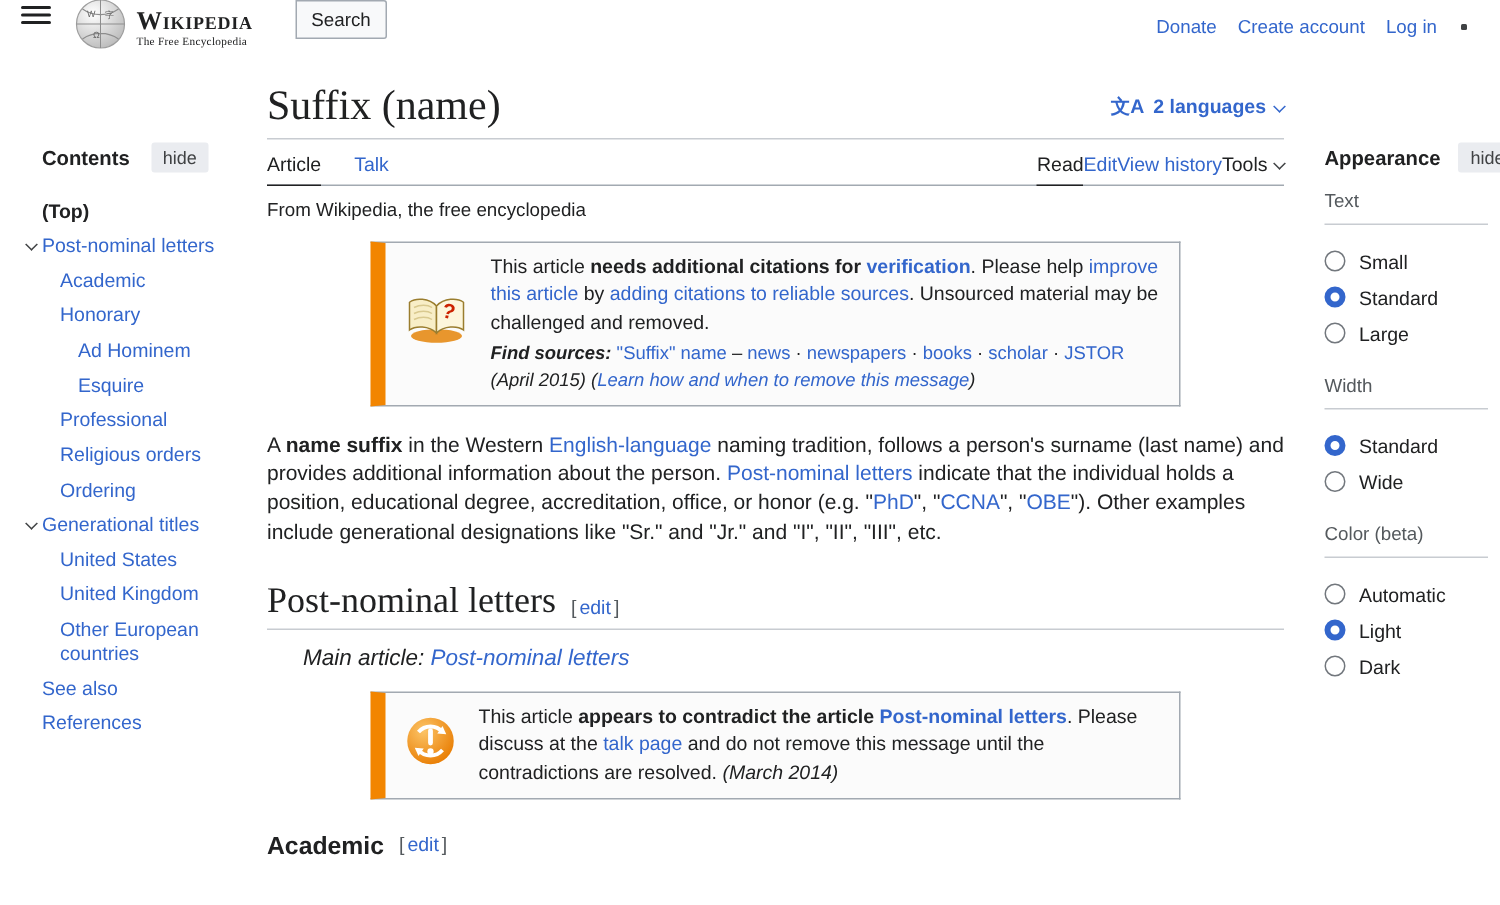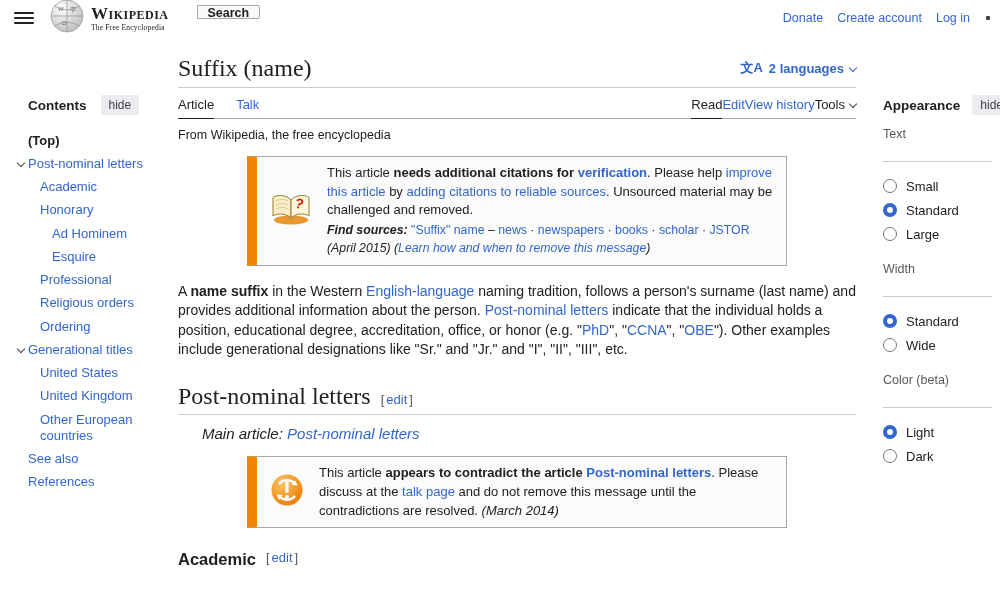--- a/index.html
+++ b/index.html
@@ -1,35 +1,35 @@
 <!DOCTYPE html>
 <html><head>
 <meta charset="utf-8">
 <style>
   * { margin:0; padding:0; box-sizing:border-box; }
   html,body { width:1000px; height:603px; overflow:hidden; background:#fff;
     font-family:"Liberation Sans", sans-serif; color:#202122; }
   a { text-decoration:none; color:#3366cc; cursor:pointer; }
 
   
-  .topbar { height:36px; display:flex; align-items:center; padding:0 10px 0 14px; }
+  .topbar { height:36px; display:flex; padding:0 22px 0 14px; }
   .burger { width:20px; display:flex; flex-direction:column; gap:3px; margin-right:16px; cursor:pointer; padding:4px 0;}
   .burger span { display:block; height:2px; background:#202122; border-radius:1px; }
   .logo { display:flex; align-items:center; gap:7px; cursor:pointer; }
   .logo-text { font-family:"Liberation Serif", serif; line-height:1; }
   .wordmark { font-size:17px; letter-spacing:0.5px; font-variant:small-caps; font-weight:bold; }
   .tagline { font-size:7.5px; margin-top:2px; letter-spacing:0.2px; }
   .searchwrap { display:flex; margin-left:28px; height:26px; }
   .searchbox { position:relative; }
   .searchbox input { width:300px; height:26px; border:1px solid #a2a9b1; border-right:none;
       border-radius:2px 0 0 2px; padding:0 6px 0 28px; font-size:13px; color:#202122; outline:none; }
   .searchbox input::placeholder { color:#72777d; }
   .mag { position:absolute; left:7px; top:5px; }
-  .searchbtn { height:14px; border:1px solid #a2a9b1; background:#f8f9fa; border-radius:0 2px 2px 0;
-      font-size:12.5px; font-weight:bold; padding:0 10px; cursor:pointer; color:#202122; }
+  .searchbtn { height:26px; border:1px solid #a2a9b1; background:#f8f9fa; border-radius:0 2px 2px 0;
+      font-size:12.5px; font-weight:normal; padding:0 10px; cursor:pointer; color:#202122; }
   .top-links { margin-left:auto; display:flex; align-items:center; gap:14px; font-size:12.5px; }
   .dots { width:4px; height:4px; background:#404244; border-radius:1px; margin-left:2px; cursor:pointer; }
 
   
   .cols { display:flex; width:1000px; }
   .toc { width:178px; padding:59px 6px 0 14px; flex:none; font-size:13px; }
   .content { width:678px; flex:none; padding-top:18px; }
   .appearance { width:144px; flex:none; padding:59px 8px 0 27px; font-size:13px; }
 
   
@@ -42,21 +42,21 @@
   .toc-item .spacer0 { width:14px; flex:none; }
   .lv1 { padding-left:26px; }
   .lv2 { padding-left:38px; }
   .toc-top { font-weight:bold; color:#202122; }
   .chev { display:inline-block; width:6px; height:6px; border-right:1.6px solid #404244;
       border-bottom:1.6px solid #404244; transform:rotate(45deg); }
   .chev.blue { border-color:#3366cc; }
 
   
   .title-row { display:flex; align-items:center; border-bottom:1px solid #c8ccd1; padding-bottom:4px; }
-  h1.title { font-family:"Liberation Serif", serif; font-weight:normal; font-size:24px; line-height:1.2; }
+  h1.title { font-family:"Liberation Serif", serif; font-weight:normal; font-size:28px; line-height:1.2; }
   .langbtn { margin-left:auto; display:flex; align-items:center; gap:6px; color:#3366cc;
       font-weight:bold; font-size:13px; cursor:pointer; }
   .langicon { font-size:13px; font-weight:bold; }
   .tabs { display:flex; align-items:flex-end; border-bottom:1px solid #a2a9b1; margin-top:4px; font-size:13px; }
   .tab { padding:5px 0 6px; margin-right:22px; color:#3366cc; cursor:pointer; }
   .tab.dark { color:#202122; }
   .tab.sel { border-bottom:1px solid #202122; margin-bottom:-1px; }
   .tabs-right { margin-left:auto; display:flex; align-items:flex-end; }
   .tabs-right .tab { margin-right:0; display:flex; align-items:center; gap:5px; }
   .subtitle { font-size:12.5px; margin-top:9px; }
@@ -81,21 +81,21 @@
   .editlink { font-size:13px; color:#54595d; padding-bottom:4px; white-space:nowrap; }
   .editlink a { padding:0 2px; }
   .h3row { display:flex; align-items:flex-end; gap:10px; margin-top:22px; }
   .h3row h3 { font-size:16.5px; }
   .note { font-size:15px; margin:10px 0 6px 24px; }
 
   
   .ap-head { display:flex; align-items:center; gap:12px; margin-bottom:12px;justify-content:space-between; }
   .ap-title { font-weight:bold; font-size:13.5px; }
   .ap-section-label { color:#54595d; font-size:12.5px; border-bottom:1px solid #c8ccd1;
-      padding-bottom:20px; margin:16px 0 12px; }
+      padding-bottom:8px; margin:16px 0 12px; }
   .ap-section-label.first { margin-top:0; }
   .opt { display:flex; align-items:center; gap:9px; padding:4.5px 0; cursor:pointer; }
   .radio { width:14px; height:14px; border-radius:50%; border:1px solid #72777d; background:#fff; flex:none; }
   .opt.sel .radio { border:4px solid #3366cc; }
 </style>
 </head>
 <body>
 
 <header class="topbar">
   <div class="burger">
@@ -302,20 +302,24 @@
     <label class="opt sel">
       <span class="radio"></span>
         <span>Standard</span>
       </label>
     <label class="opt">
       <span class="radio"></span>
         <span>Wide</span>
       </label>
 
     <div class="ap-section-label">Color (beta)</div>
+    <label class="opt">
+      <span class="radio"></span>
+        <span>Automatic</span>
+      </label>
     <label class="opt sel">
       <span class="radio"></span>
         <span>Light</span>
       </label>
     <label class="opt">
       <span class="radio"></span>
         <span>Dark</span>
       </label>
   </aside>
 </div>

